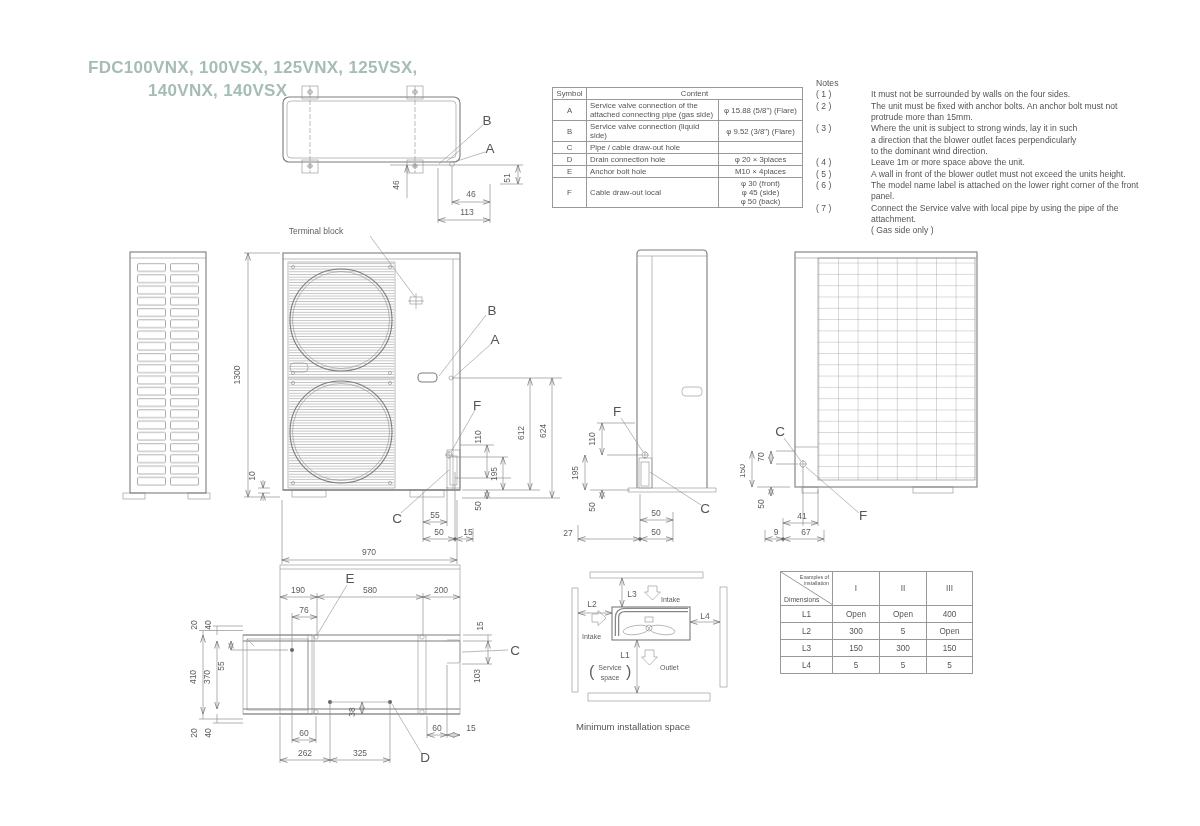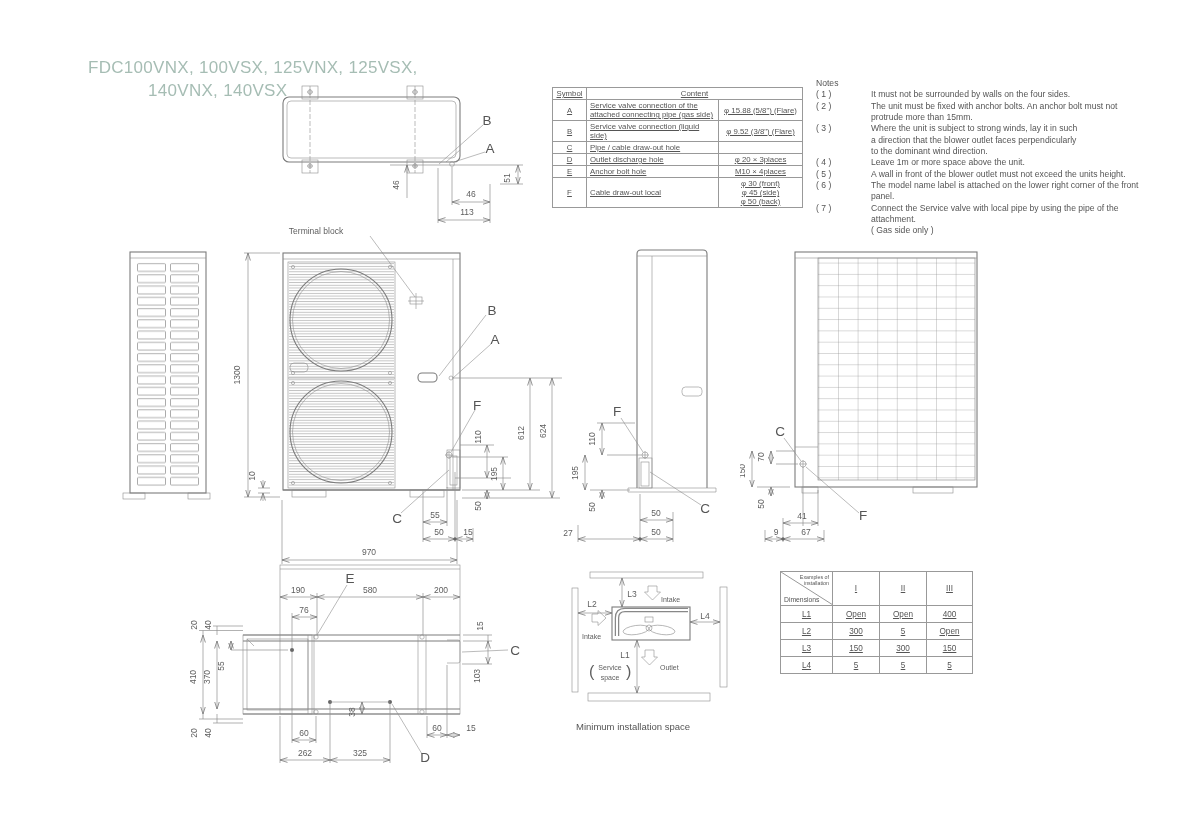--- a/index.html
+++ b/index.html
@@ -8,23 +8,23 @@
   
   .ln{fill:none;stroke:#7c7c7c;stroke-width:1.1;}
   .tn{fill:none;stroke:#8d8d8d;stroke-width:0.6;}
   .dm{fill:none;stroke:#909090;stroke-width:0.7;}
   svg text{font-family:"Liberation Sans",sans-serif;}
   .dt{font-size:8.5px;fill:#5e5e5e;text-anchor:middle;}
   .lb{font-size:13.5px;fill:#555;text-anchor:middle;}
   .sm{font-size:7px;fill:#5e5e5e;}
   .dot{fill:#666;stroke:none;}
   
-  .title{color:#a6bdb4;font-weight:normal;font-size:17px;letter-spacing:0.3px;}
+  .title{color:#a6bdb4;font-weight:bold;font-size:17px;letter-spacing:0.3px;}
   
-  table{border-collapse:collapse;text-decoration:underline;}
+  table{border-collapse:collapse;}
   .symtbl{font-size:7.8px;color:#555;}
   .symtbl td,.symtbl th{border:1px solid #999;padding:1px 3px;vertical-align:middle;font-weight:normal;}
   .symtbl .c{text-align:center;}
   .pre{white-space:pre-line;}
   
   .notes{font-size:8.6px;color:#555;line-height:1.32;width:340px;}
   .note-row{display:flex;}
   .note-row .num{width:27px;flex:none;}
   .note-row .txt{white-space:pre-line;flex:1;margin-left:28px;}
   
@@ -86,21 +86,21 @@
     <td>Service valve connection (liquid side)</td>
     <td class="c">φ 9.52 (3/8")  (Flare)</td>
   </tr>
   <tr>
     <td class="c">C</td>
     <td>Pipe / cable draw-out hole</td>
     <td class="c"></td>
   </tr>
   <tr>
     <td class="c">D</td>
-    <td>Outlet discharge hole</td>
+    <td>Drain connection hole</td>
     <td class="c">φ 20 × 3places</td>
   </tr>
   <tr>
     <td class="c">E</td>
     <td>Anchor bolt hole</td>
     <td class="c">M10 × 4places</td>
   </tr>
   <tr>
     <td class="c">F</td>
     <td>Cable draw-out local</td>

